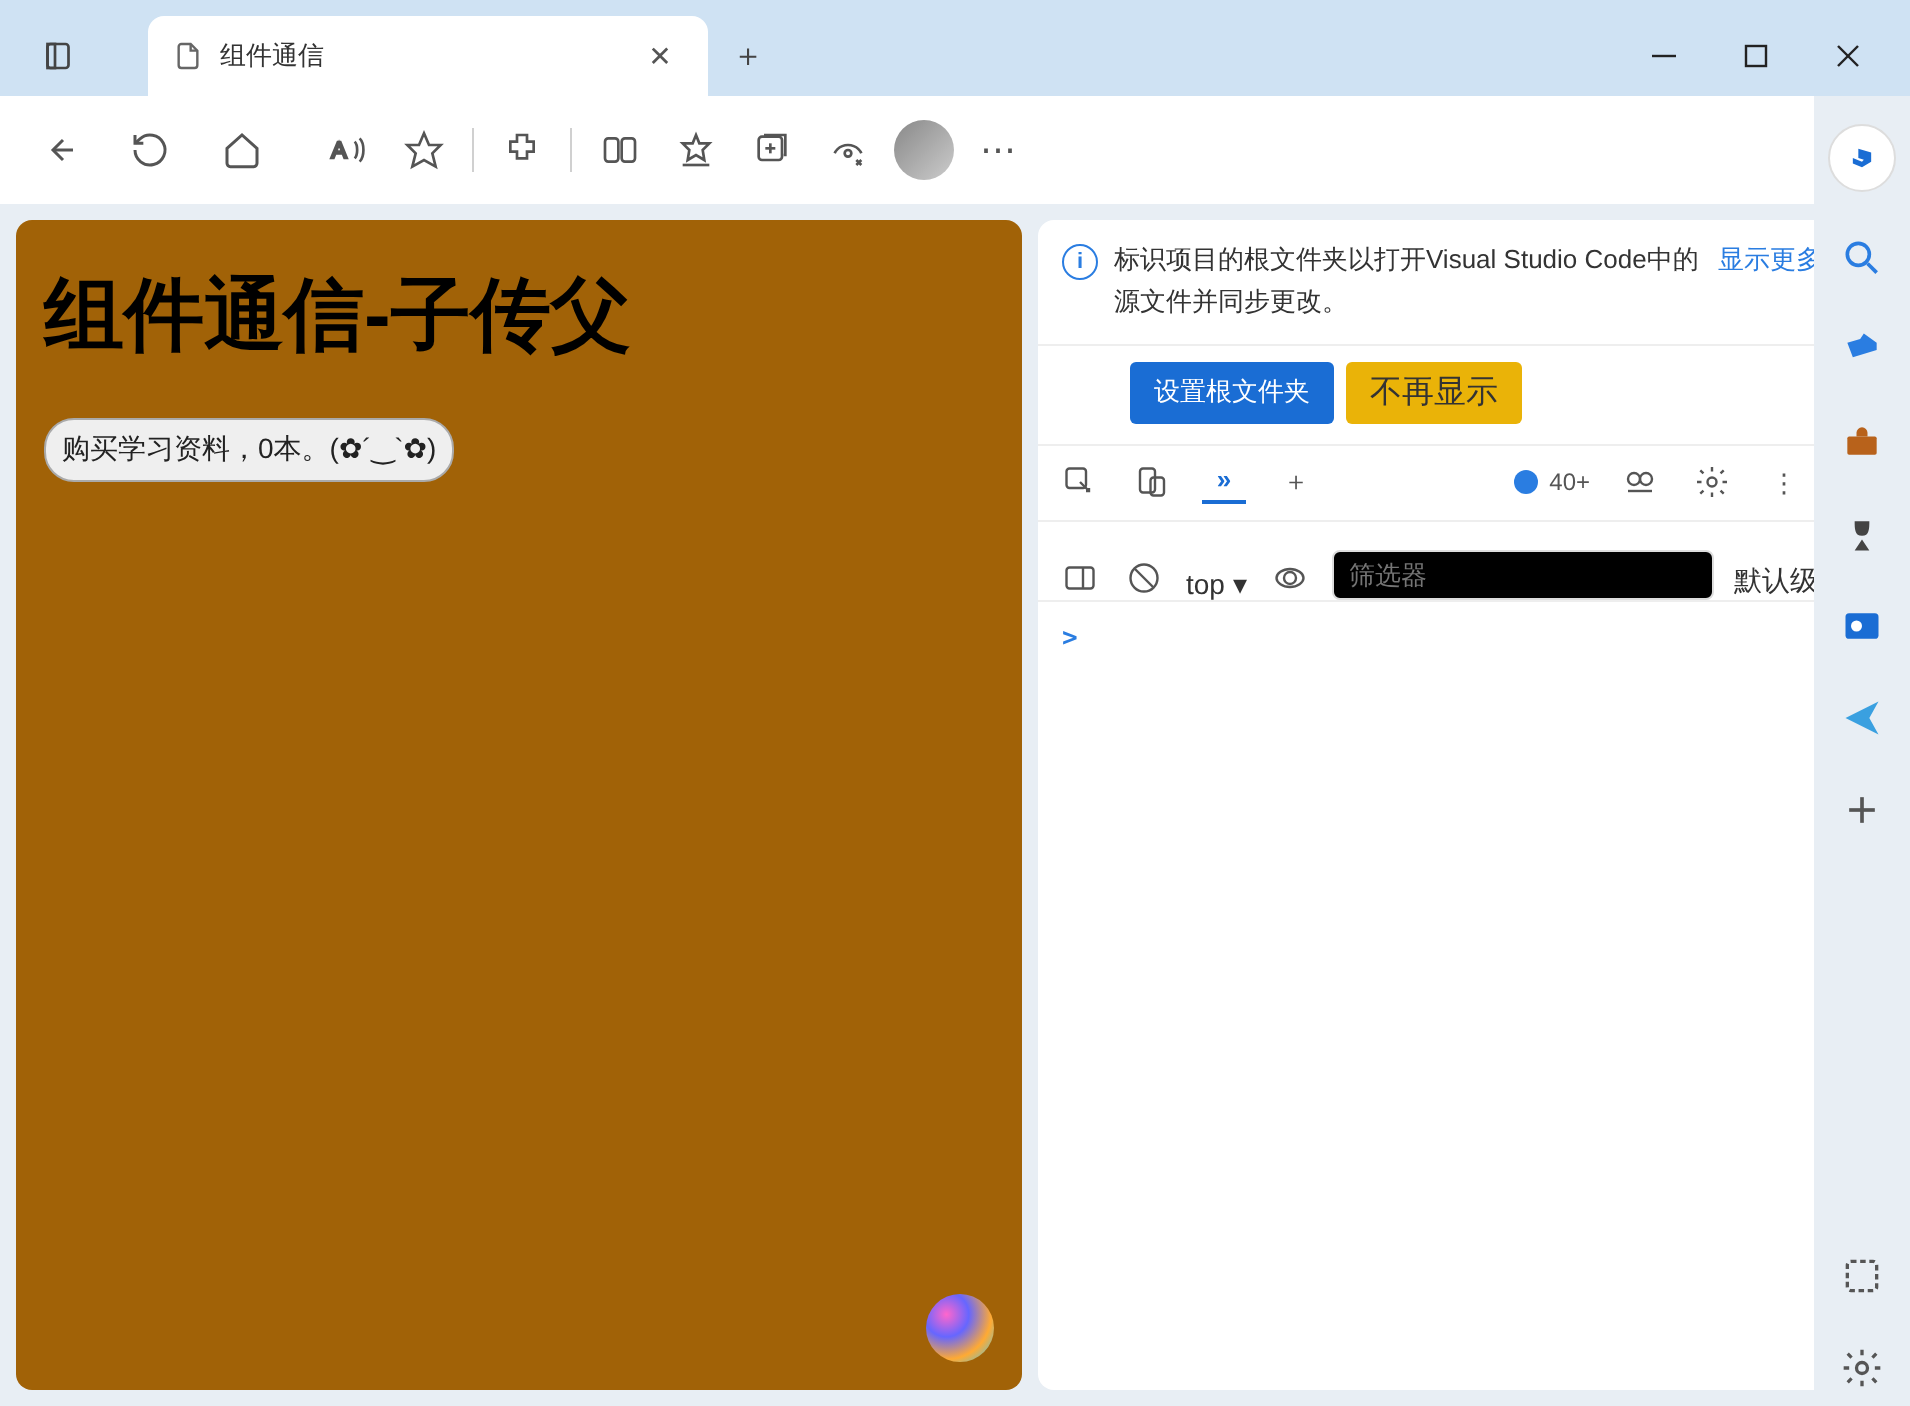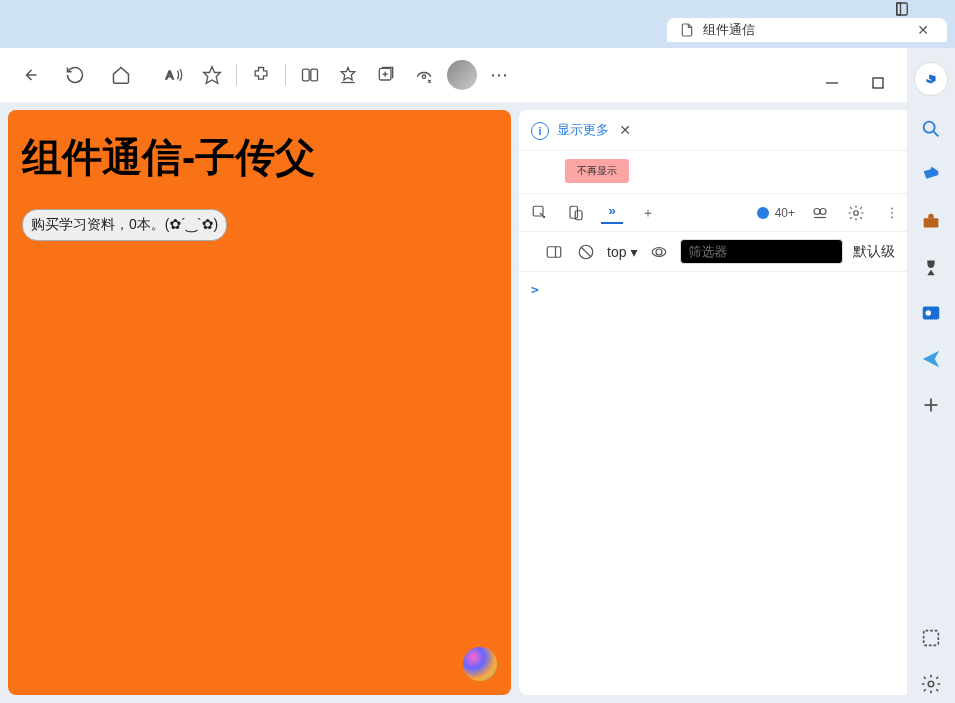--- a/index.html
+++ b/index.html
@@ -1,19 +1,19 @@
 <!DOCTYPE html>
 <html><head>
   <meta charset="utf-8">
   <style>
     * { margin: 0; padding: 0; box-sizing: border-box; font-family: "Segoe UI", "Microsoft YaHei", sans-serif; }
     body { width: 955px; height: 703px; overflow: hidden; background: #e8eef4; position: relative; }
     
     
-    .titlebar { height: 48px; background: #cfe2f3; display: flex; align-items: flex-end; padding: 0 8px 0 8px; flex-direction: column; }
+    .titlebar { height: 48px; background: #cfe2f3; display: flex; align-items: flex-end; padding: 0 8px 0 8px; }
     .tab-pin { width: 42px; height: 40px; display: flex; align-items: center; justify-content: center; margin-right: 24px; }
     .tab-active { background: #fff; height: 40px; border-radius: 8px 8px 0 0; display: flex; align-items: center; padding: 0 12px; width: 280px; gap: 8px; }
     .tab-icon { width: 16px; height: 16px; display: flex; align-items: center; justify-content: center; color: #555; }
     .tab-title { font-size: 13px; color: #333; flex: 1; white-space: nowrap; overflow: hidden; }
     .tab-close { width: 24px; height: 24px; display: flex; align-items: center; justify-content: center; color: #555; font-size: 14px; }
     .new-tab { width: 40px; height: 40px; display: flex; align-items: center; justify-content: center; font-size: 16px; color: #444; }
     .window-controls { margin-left: auto; display: flex; align-items: center; height: 40px; }
     .win-ctrl { width: 46px; height: 40px; display: flex; align-items: center; justify-content: center; color: #222; }
     
     
@@ -24,44 +24,44 @@
     .extra-icons { display: flex; align-items: center; gap: 2px; margin-left: 8px; }
     .ebtn { width: 36px; height: 36px; display: flex; align-items: center; justify-content: center; color: #555; border-radius: 4px; }
     .vsep { width: 1px; height: 22px; background: #d0d0d0; margin: 0 4px; }
     .avatar { width: 30px; height: 30px; border-radius: 50%; background: linear-gradient(135deg, #888, #ccc); }
     .more { font-size: 18px; color: #555; letter-spacing: 2px; }
     
     
     .content { display: flex; height: calc(703px - 48px - 54px); padding: 8px 6px 8px 8px; gap: 8px; }
     
     
-    .page { flex: 1; background: #f97316; border-radius: 8px; padding: 20px 14px; position: relative; }
+    .page { flex: 1; background: #a16207; border-radius: 8px; padding: 20px 14px; position: relative; }
     .page h1 { font-size: 40px; font-weight: 900; color: #000; margin-bottom: 24px; }
     .page button.buy { font-size: 14px; padding: 6px 8px; border: 1px solid #aaa; background: #efefef; border-radius: 15px; cursor: pointer; color: #222; font-family: inherit; }
     .brain { position: absolute; bottom: 14px; right: 14px; width: 34px; height: 34px; border-radius: 50%; background: radial-gradient(circle at 30% 30%, #ff66cc, #6666ff, #ffaa33, #33ccff); }
     
     
     .devtools { width: 430px; background: #fff; border-radius: 8px; display: flex; flex-direction: column; font-size: 13px; color: #333; }
     .notice { padding: 10px 12px 10px 12px; display: flex; gap: 8px; align-items: flex-start; border-bottom: 1px solid #eee; }
     .info-ico { width: 18px; height: 18px; border: 1.5px solid #2a7de1; border-radius: 50%; display: flex; align-items: center; justify-content: center; color: #2a7de1; font-size: 11px; font-weight: bold; flex-shrink: 0; margin-top: 2px; }
     .notice-text { flex: 1; font-size: 13px; line-height: 1.6; }
     .notice-actions { display: flex; align-items: center; gap: 6px; font-size: 13px; }
     .show-more { color: #2a7de1; white-space: nowrap; }
     .nclose { width: 20px; height: 20px; display: flex; align-items: center; justify-content: center; color: #555; font-size: 14px; }
     .notice-btns { padding: 8px 12px 10px 46px; display: flex; gap: 6px; border-bottom: 1px solid #eee; }
     .nbtn-primary { background: #1a6dd4; color: #fff; border: none; padding: 5px 12px; border-radius: 3px; font-size: 13px; }
-    .nbtn-secondary { background: #fca5a5; color: #333; border: none; padding: 5px 12px; border-radius: 3px; font-size: 10px; }
+    .nbtn-secondary { background: #eab308; color: #333; border: none; padding: 5px 12px; border-radius: 3px; font-size: 16px; }
     .dt-tabs { height: 38px; display: flex; align-items: center; padding: 0 10px; gap: 14px; border-bottom: 1px solid #eee; }
     .dt-tab-ico { width: 22px; height: 22px; display: flex; align-items: center; justify-content: center; color: #555; }
     .dt-overflow { color: #1a6dd4; font-weight: bold; }
     .dt-spacer { flex: 1; }
     .issues { display: flex; align-items: center; gap: 6px; }
     .issues-dot { width: 12px; height: 12px; border-radius: 50%; background: #2a7de1; display: inline-block; }
     .issues-count { font-size: 12px; color: #555; }
-    .dt-filter { height: 40px; display: flex; align-items: center; padding: 0 24px; gap: 10px; border-bottom: 1px solid #eee; }
+    .dt-filter { height: 40px; display: flex; align-items: flex-end; padding: 0 10px; gap: 10px; border-bottom: 1px solid #eee; }
     .top-select { display: flex; align-items: center; gap: 4px; font-size: 14px; color: #333; }
     .filter-input { flex: 1; border: 1px solid #ddd; background: #000000; border-radius: 4px; padding: 4px 8px; font-size: 13px; color: #888; min-width: 0; }
     .default-level { font-size: 14px; color: #333; white-space: nowrap; max-width: 44px; overflow: hidden; }
     .gear { width: 20px; height: 20px; display: flex; align-items: center; justify-content: center; color: #555; }
     .console-body { flex: 1; padding: 10px 12px; }
     .console-prompt { color: #2a7de1; font-weight: bold; font-family: monospace; }
     
     
     .sidebar { position: absolute; top: 48px; right: 0; bottom: 0; width: 48px; background: #e8eef4; display: flex; flex-direction: column; align-items: center; padding-top: 14px; gap: 8px; }
     .sbtn { width: 38px; height: 38px; display: flex; align-items: center; justify-content: center; border-radius: 6px; }
@@ -188,26 +188,28 @@
   <div class="page">
     <h1>组件通信-子传父</h1>
     <button class="buy">购买学习资料，0本。(✿´‿`✿)</button>
     <div class="brain"></div>
   </div>
 
   <div class="devtools">
     <div style="display:flex;flex-direction:column;">
       <div class="notice">
         <div class="info-ico">i</div>
+        <div class="notice-text">标识项目的根文件夹以打开Visual Studio Code中的源文件并同步更改。</div>
         <div class="notice-actions">
           <span class="show-more">显示更多</span>
           <span class="nclose">✕</span>
         </div>
       </div>
       <div class="notice-btns">
+        <button class="nbtn-primary">设置根文件夹</button>
         <button class="nbtn-secondary">不再显示</button>
       </div>
     </div>
     <div class="dt-tabs">
       <div class="dt-tab-ico">
         <svg width="18" height="18" viewBox="0 0 24 24" fill="none" stroke="#555" stroke-width="1.6">
             <rect x="3" y="3" width="13" height="13" rx="2"></rect>
             <path d="M12 12l6 6M16 18h2v-2"></path>
           </svg>
       </div>

